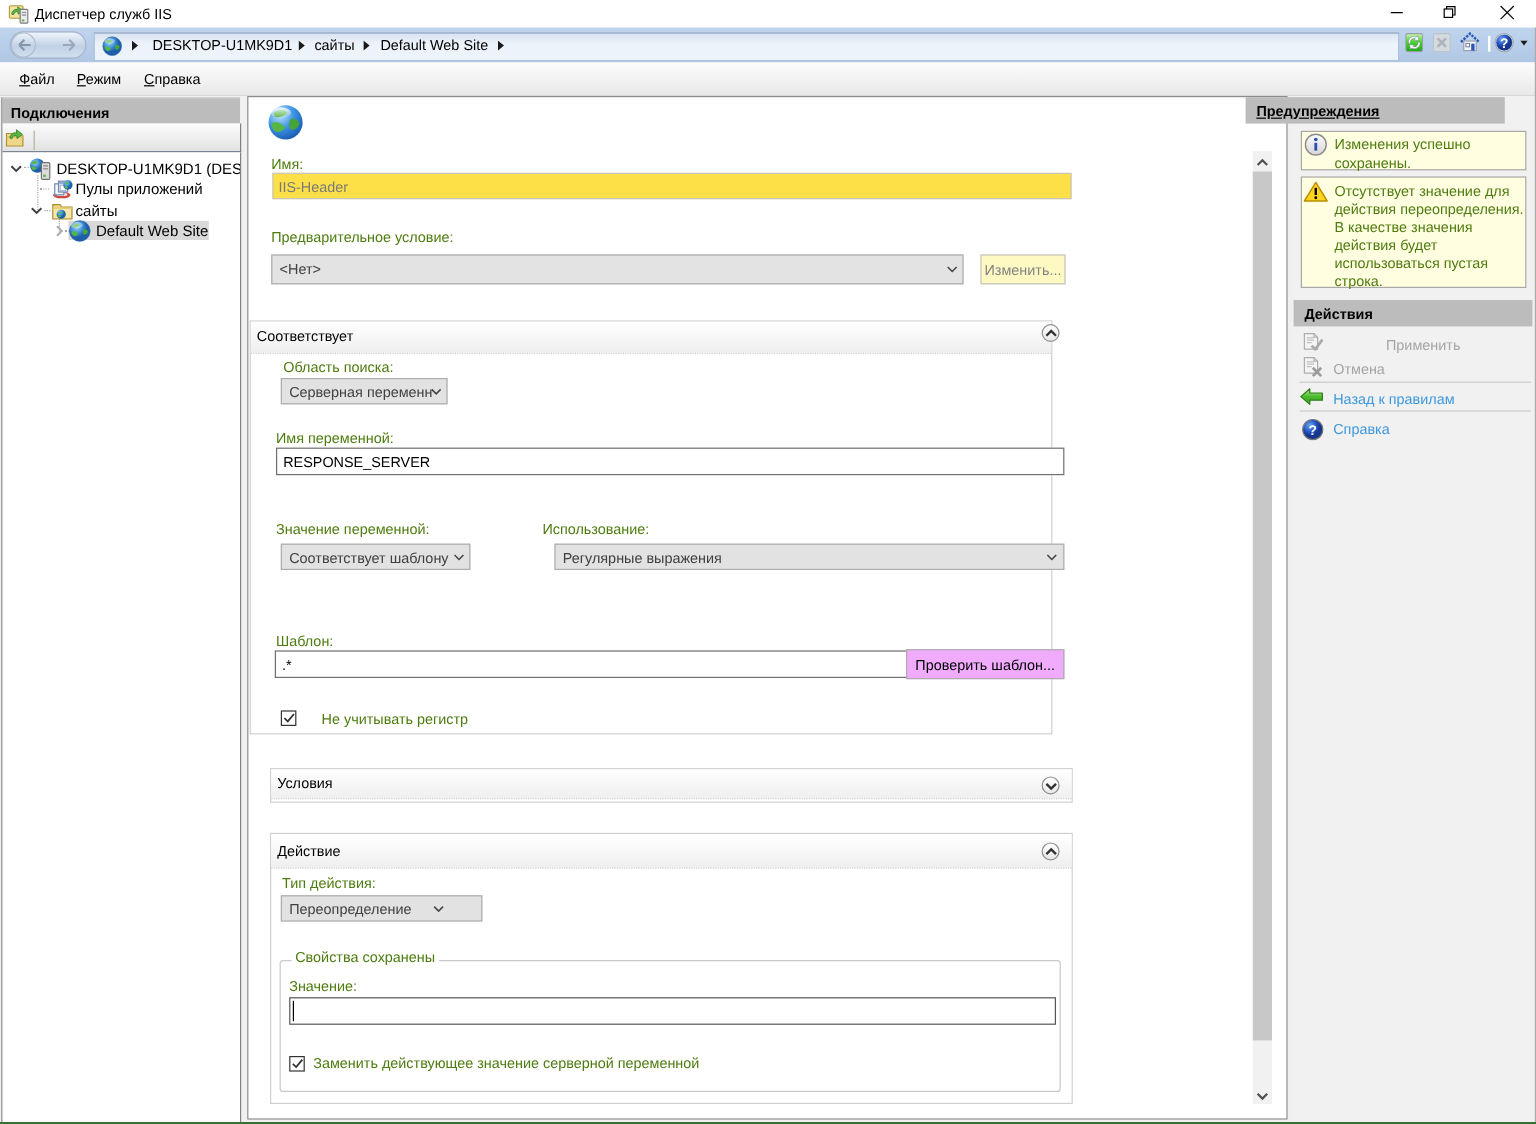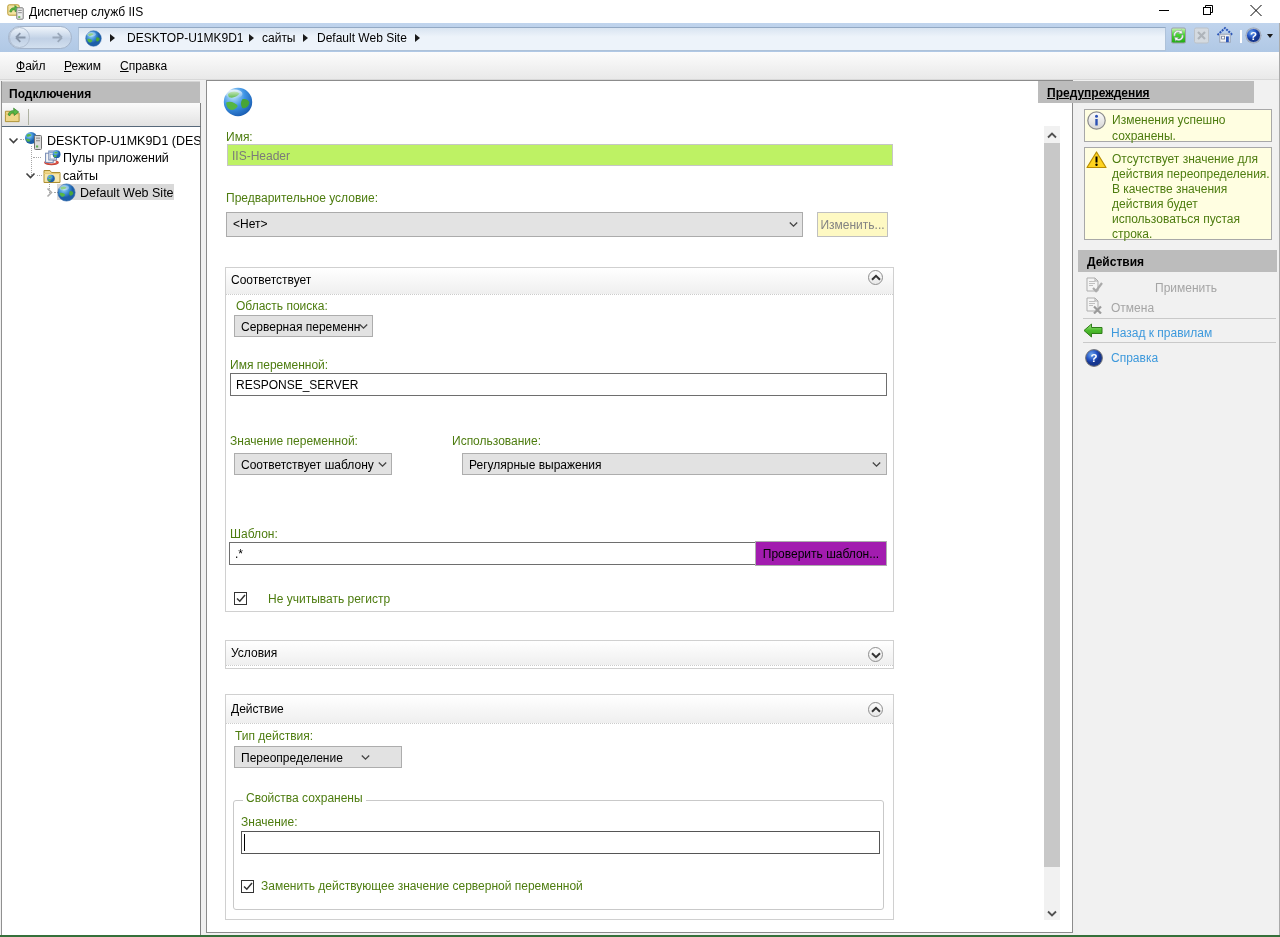--- a/index.html
+++ b/index.html
@@ -23,23 +23,23 @@
   #leftpanel{left:2px;top:82px;width:198px;height:853px;background:#FFFFFF;}
   #lefthead{left:2px;top:81px;width:198px;height:22px;border-top:1px solid #D5D5D5;box-sizing:border-box;padding:5px 0 0 7px;}
   #lefttoolbar{left:2px;top:103px;width:199px;height:24px;background:linear-gradient(#FBFBFB,#E2E2E2);border-bottom:1px solid #56687A;border-right:1px solid #808080;box-sizing:border-box;}
   #treearea{left:2px;top:127px;width:199px;height:808px;background:#fff;border-right:1px solid #808080;box-sizing:border-box;overflow:hidden;}
   .treetext{position:absolute;font-size:12.5px;color:#000;white-space:nowrap;}
   
   #mainpanel{left:206px;top:80px;width:867px;height:853px;background:#FFFFFF;border:1px solid #8C8C8C;box-sizing:border-box;}
   #maintitle{left:269px;top:92px;font-size:18.5px;color:#000;}
   .lbl{position:absolute;font-size:12px;color:#4d7c0f;}
   .tbox{position:absolute;box-sizing:border-box;background:#fff;border:1px solid #6E6E6E;font-size:12px;color:#000;padding:4px 0 0 5px;}
-  .tbox-dis{position:absolute;box-sizing:border-box;background:#bef264;border:1px solid #C6C6C6;font-size:12px;color:#7A7A7A;padding:4px 0 0 4px;}
-  .combo{position:absolute;box-sizing:border-box;background:#E2E2E2;border:1px solid #ADADAD;font-size:12px;color:#000000;padding:4px 0 0 6px;}
-  .btn{position:absolute;box-sizing:border-box;background:#a21caf;border:1px solid #ADADAD;font-size:12px;color:#000;text-align:center;}
+  .tbox-dis{position:absolute;box-sizing:border-box;background:#fde047;border:1px solid #C6C6C6;font-size:12px;color:#7A7A7A;padding:4px 0 0 4px;}
+  .combo{position:absolute;box-sizing:border-box;background:#E2E2E2;border:1px solid #ADADAD;font-size:12px;color:#404040;padding:4px 0 0 6px;}
+  .btn{position:absolute;box-sizing:border-box;background:#f0abfc;border:1px solid #ADADAD;font-size:12px;color:#000;text-align:center;}
   .btn-dis{position:absolute;box-sizing:border-box;background:#fef9c3;border:1px solid #C0C0C0;font-size:12px;color:#838383;text-align:center;}
   .gbox{position:absolute;border:1px solid #D0D0D0;box-sizing:border-box;background:#fff;}
   .ghead{position:absolute;left:0;top:0;right:0;background:linear-gradient(#FFFFFF,#EFEFEF);border-bottom:1px dotted #CCCCCC;font-size:12px;color:#000;padding:5px 0 0 5px;box-sizing:border-box;height:27px;}
   .gcirc{position:absolute;width:15px;height:15px;border:1px solid #8E8E8E;border-radius:50%;background:linear-gradient(#FDFDFD,#E8E8E8);box-sizing:border-box;}
   .cb{position:absolute;width:13px;height:13px;background:#fff;border:1px solid #333;box-sizing:border-box;}
   
   #rightpanel{left:1078px;top:80px;width:199px;height:855px;background:#F1F1F1;}
   .note{position:absolute;background:#FFFEE1;border:1px solid #A8A8A8;box-sizing:border-box;font-size:12px;color:#000;}
   .alink{position:absolute;font-size:12px;color:#3D99DC;}
   .adis{position:absolute;font-size:12px;color:#A5A5A5;}
@@ -86,21 +86,21 @@
   <div class="abs treetext" style="left:63px;top:169px;">сайты</div>
   <div class="abs treetext" style="left:80px;top:186px;">Default Web Site</div>
 
   <div class="abs" id="mainpanel"></div>
   <div class="abs lbl" style="left:226px;top:130px;">Имя:</div>
   <div class="abs tbox-dis" style="left:227px;top:144px;width:666px;height:22px;">IIS-Header</div>
   <div class="abs lbl" style="left:226px;top:191px;">Предварительное условие:</div>
   <div class="abs combo" style="left:226px;top:212px;width:577px;height:25px;background:#E3E3E3;border-color:#ABABAB;">&lt;Нет&gt;</div>
   <div class="abs btn-dis" style="left:817px;top:212px;width:71px;height:25px;padding-top:5px;">Изменить...</div>
 
-  <div class="abs gbox" style="left:225px;top:267px;width:669px;height:345px;">
+  <div class="abs gbox" style="left:208px;top:267px;width:669px;height:345px;">
     <div class="ghead">Соответствует</div>
   </div>
   <div class="abs gcirc" style="left:868px;top:270px;"></div>
   <div class="abs lbl" style="left:236px;top:299px;">Область поиска:</div>
   <div class="abs combo" style="left:234px;top:315px;width:139px;height:22px;">Серверная переменн</div>
   <div class="abs lbl" style="left:230px;top:358px;">Имя переменной:</div>
   <div class="abs tbox" style="left:230px;top:373px;width:657px;height:23px;">RESPONSE_SERVER</div>
   <div class="abs lbl" style="left:230px;top:434px;">Значение переменной:</div>
   <div class="abs lbl" style="left:452px;top:434px;">Использование:</div>
   <div class="abs combo" style="left:234px;top:453px;width:158px;height:22px;">Соответствует шаблону</div>

